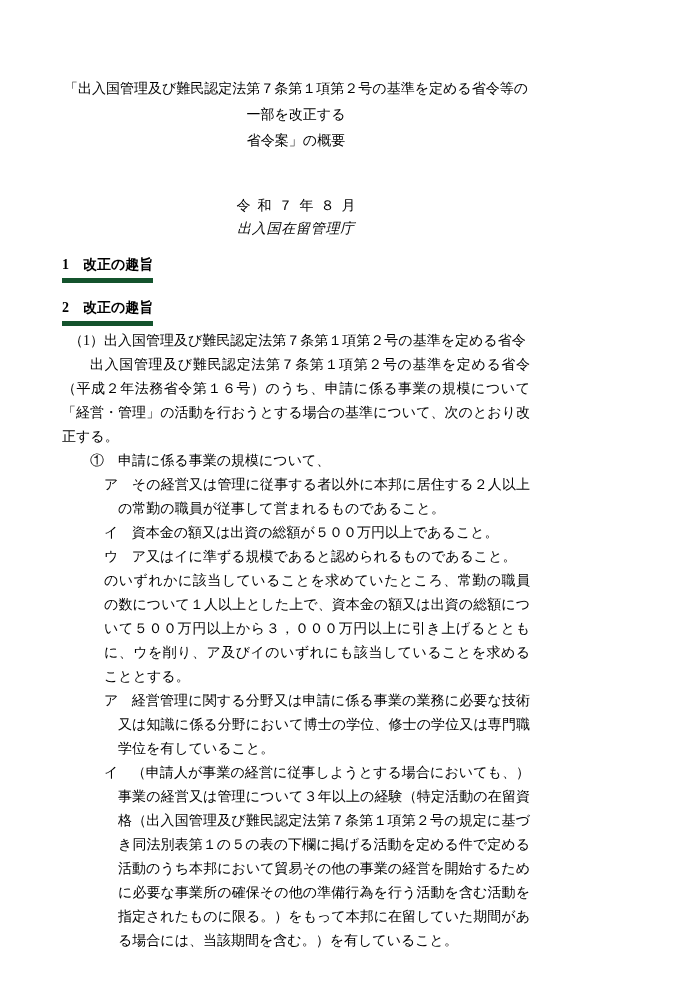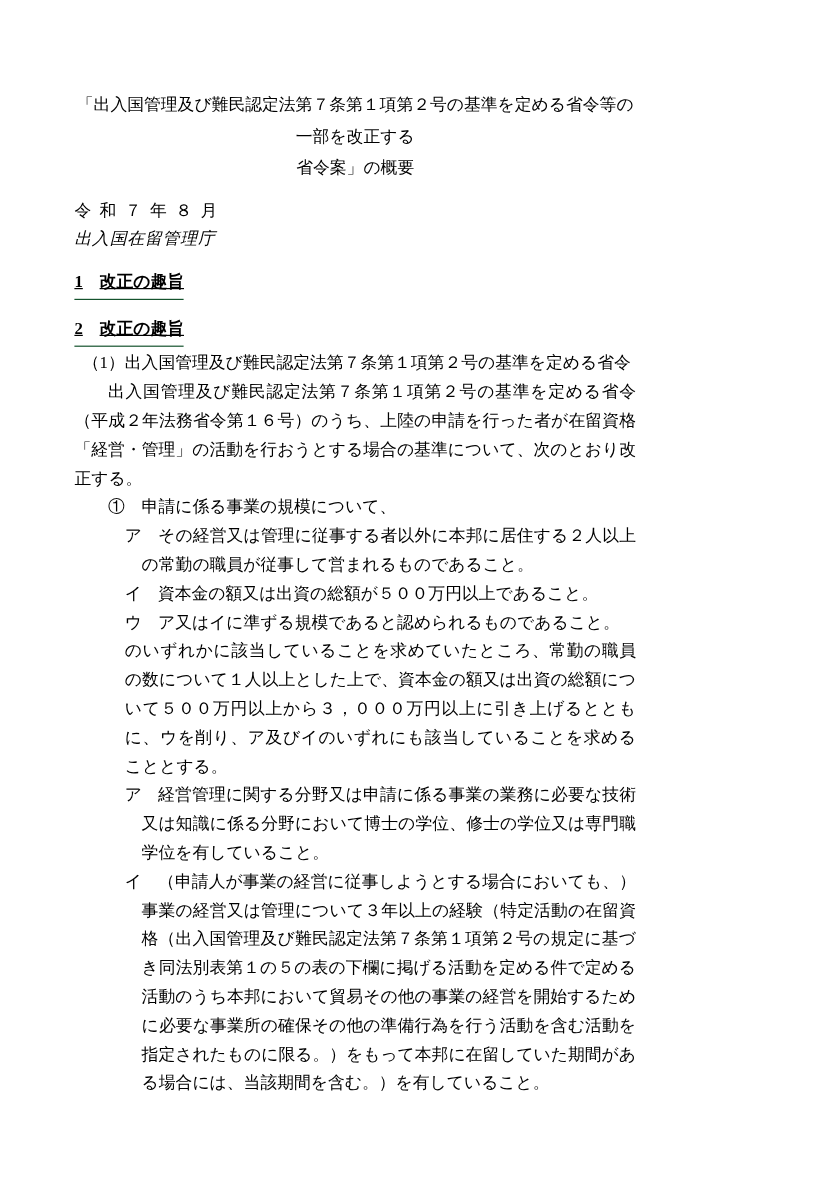--- a/index.html
+++ b/index.html
@@ -18,41 +18,40 @@
     font-family: "Liberation Serif", "DejaVu Serif", serif;
     font-size: 14px;
     line-height: 24px;
     overflow: hidden;
   }
   .title {
     text-align: center;
     line-height: 26px;
   }
   .byline {
-    text-align: left;
-    margin-top: 11px;
+    text-align: center;
+    margin-top: 40px;
     line-height: 23px;
   }
   .byline .date {
     letter-spacing: 0.5em;
     margin-right: -0.5em;
   }
   .byline .agency {
     letter-spacing: 0.05em;
     font-style: italic;
   }
   .sec {
     margin: 13px 0 2px 0;
     font-weight: bold;
   }
   .sec .sec-inner {
     display: inline-block;
-    border-bottom: 1px solid #14532d;
+    border-bottom: 5px solid #14532d;
     padding-bottom: 1px;
-    text-decoration: underline;
   }
   .sec-num {
     padding-right: 1em;
   }
   p {
     margin: 0;
     text-align: justify;
   }
   .ind2 { text-indent: 2em; }
   .subhead { padding-left: 7px; margin-top: 3px; }
@@ -81,21 +80,21 @@
     <span class="sec-inner"><span class="sec-num">1</span><span>改正の趣旨</span></span>
   </div>
 
 
   <div class="sec">
     <span class="sec-inner"><span class="sec-num">2</span><span>改正の趣旨</span></span>
   </div>
 
   <p class="subhead">（1）出入国管理及び難民認定法第７条第１項第２号の基準を定める省令</p>
 
-  <p class="ind2">出入国管理及び難民認定法第７条第１項第２号の基準を定める省令（平成２年法務省令第１６号）のうち、上陸の申請を行った者が在留資格「経営・管理」の活動を行おうとする場合の基準について、次のとおり改正する。</p>
+  <p class="ind2">出入国管理及び難民認定法第７条第１項第２号の基準を定める省令（平成２年法務省令第１６号）のうち、申請に係る事業の規模について「経営・管理」の活動を行おうとする場合の基準について、次のとおり改正する。</p>
 
   <p class="item1"><span class="mk">①</span><span>申請に係る事業の規模について、</span></p>
 
   <p class="item2"><span class="mk2">ア</span><span>その経営又は管理に従事する者以外に本邦に居住する２人以上の常勤の職員が従事して営まれるものであること。</span></p>
 
   <p class="item2"><span class="mk2">イ</span><span>資本金の額又は出資の総額が５００万円以上であること。</span></p>
 
   <p class="item2"><span class="mk2">ウ</span><span>ア又はイに準ずる規模であると認められるものであること。</span></p>
 
   <p class="cont">のいずれかに該当していることを求めていたところ、常勤の職員の数について１人以上とした上で、資本金の額又は出資の総額について５００万円以上から３，０００万円以上に引き上げるとともに、ウを削り、ア及びイのいずれにも該当していることを求めることとする。</p>

